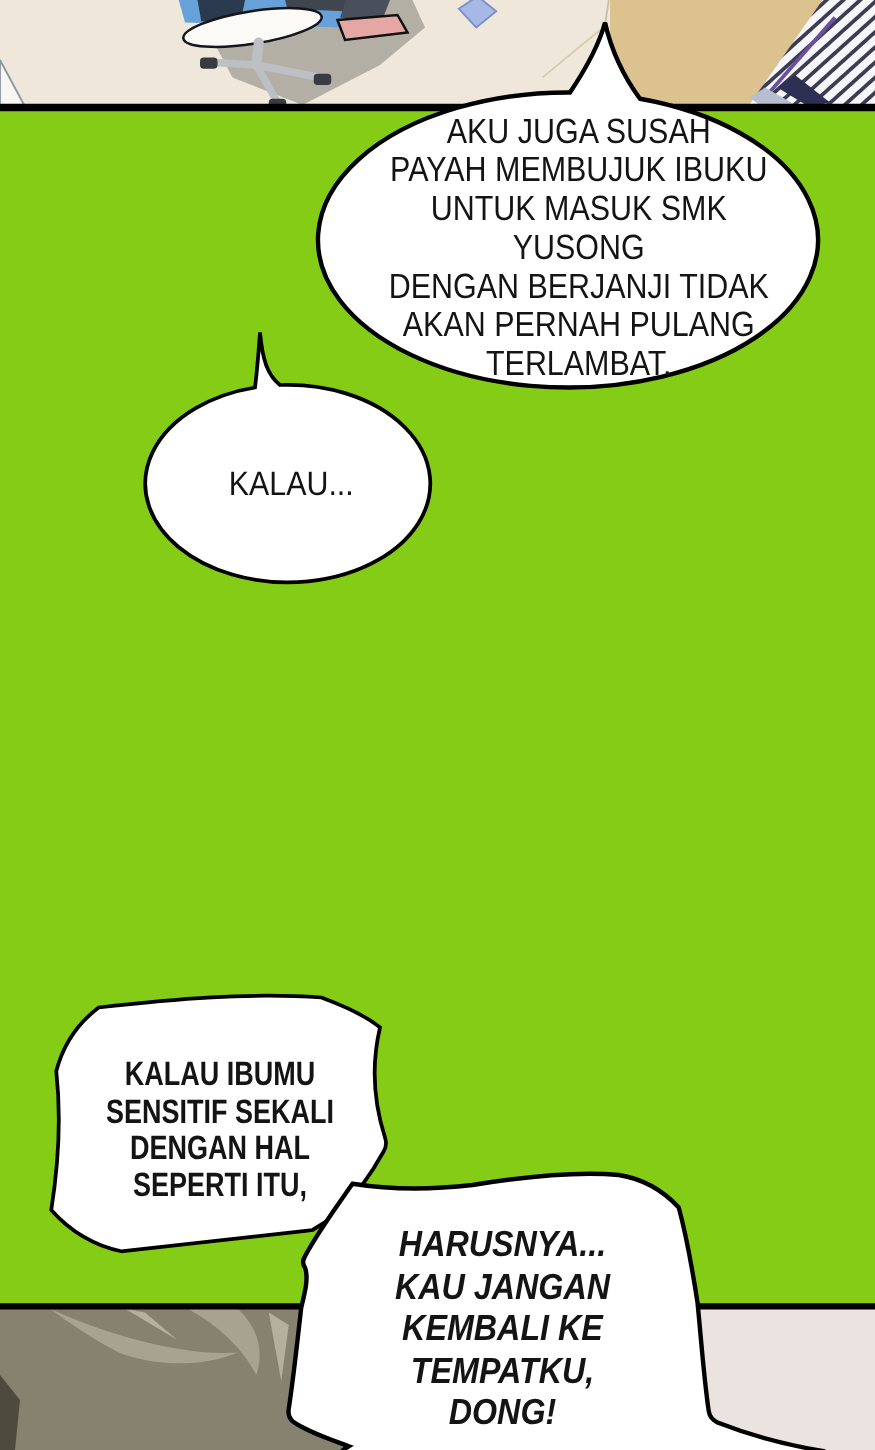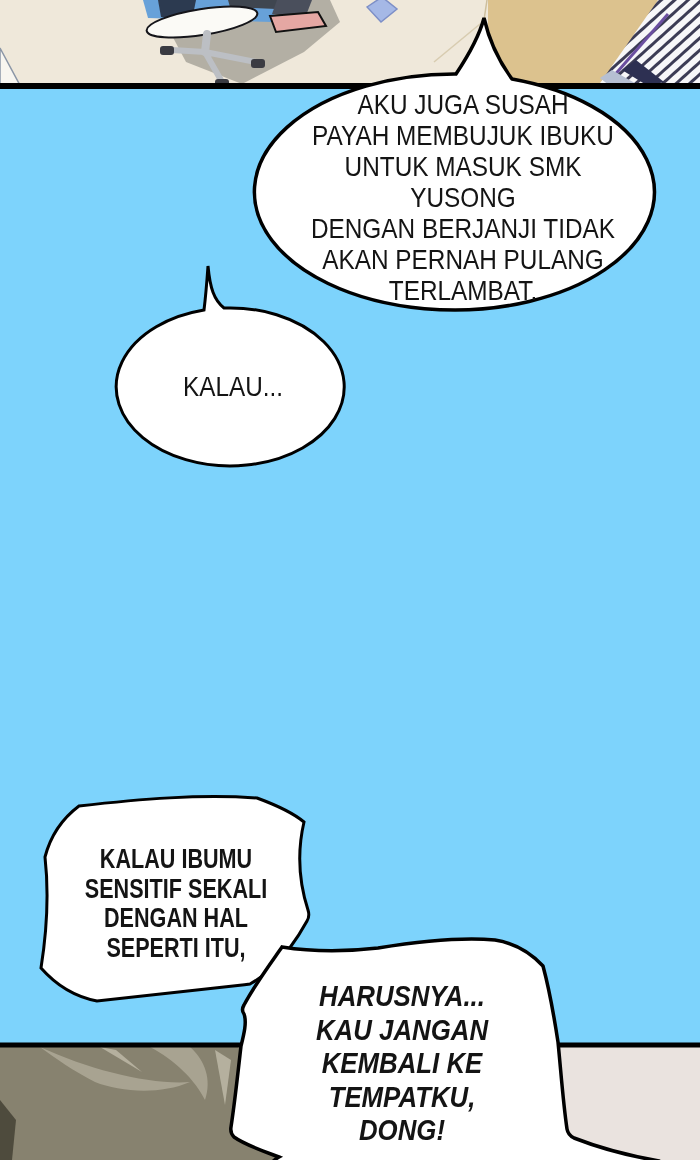--- a/index.html
+++ b/index.html
@@ -1,16 +1,16 @@
 <!DOCTYPE html>
 <html><head>
 <meta charset="utf-8">
 <style>
   html,body{margin:0;padding:0;background:#ffffff;width:700px;height:1160px;overflow:hidden;}
-  .page{position:relative;width:700px;height:1160px;background:#7dd3fc;}
+  .page{position:relative;width:700px;height:1160px;background:#84cc16;}
   svg{position:absolute;left:0;top:0;display:block;}
   .btxt{
     position:absolute;
     color:#141414;
     font-family:"Liberation Sans",sans-serif;
     text-align:center;
     white-space:pre-line;
   }
   #t-main { left:265px; top:89px;  width:396px; font-size:28px; line-height:31px;   transform:scaleX(.87); }
   #t-kalau{ left:123px; top:371px; width:220px; font-size:27px; line-height:32px;   transform:scaleX(.90); }

